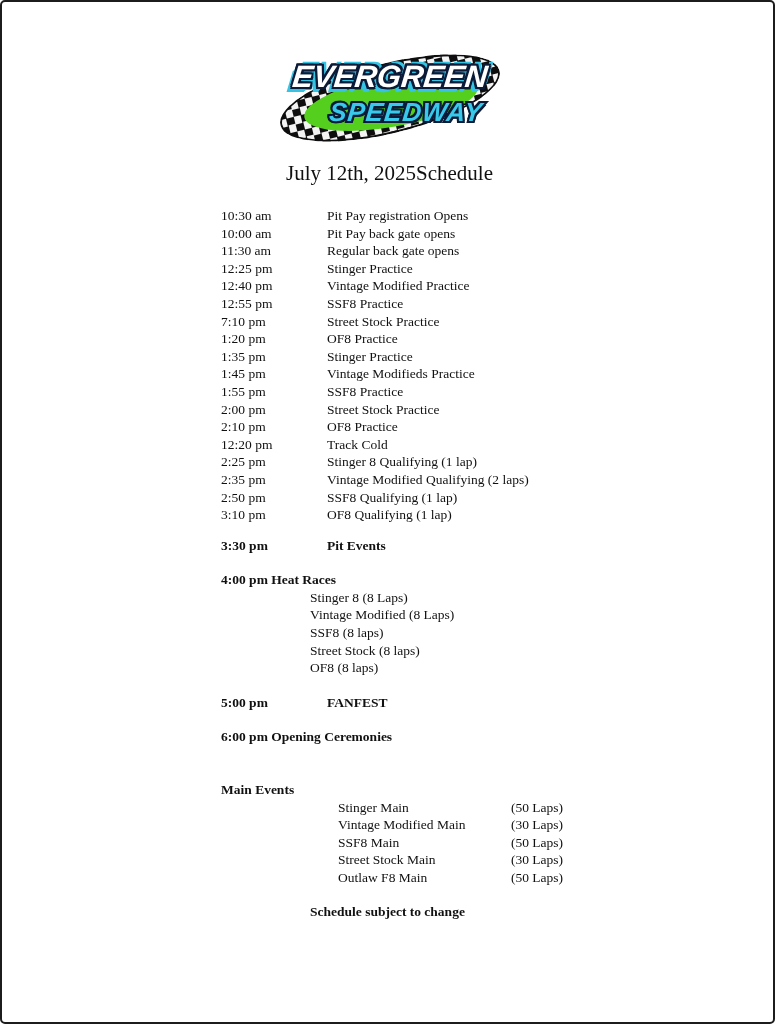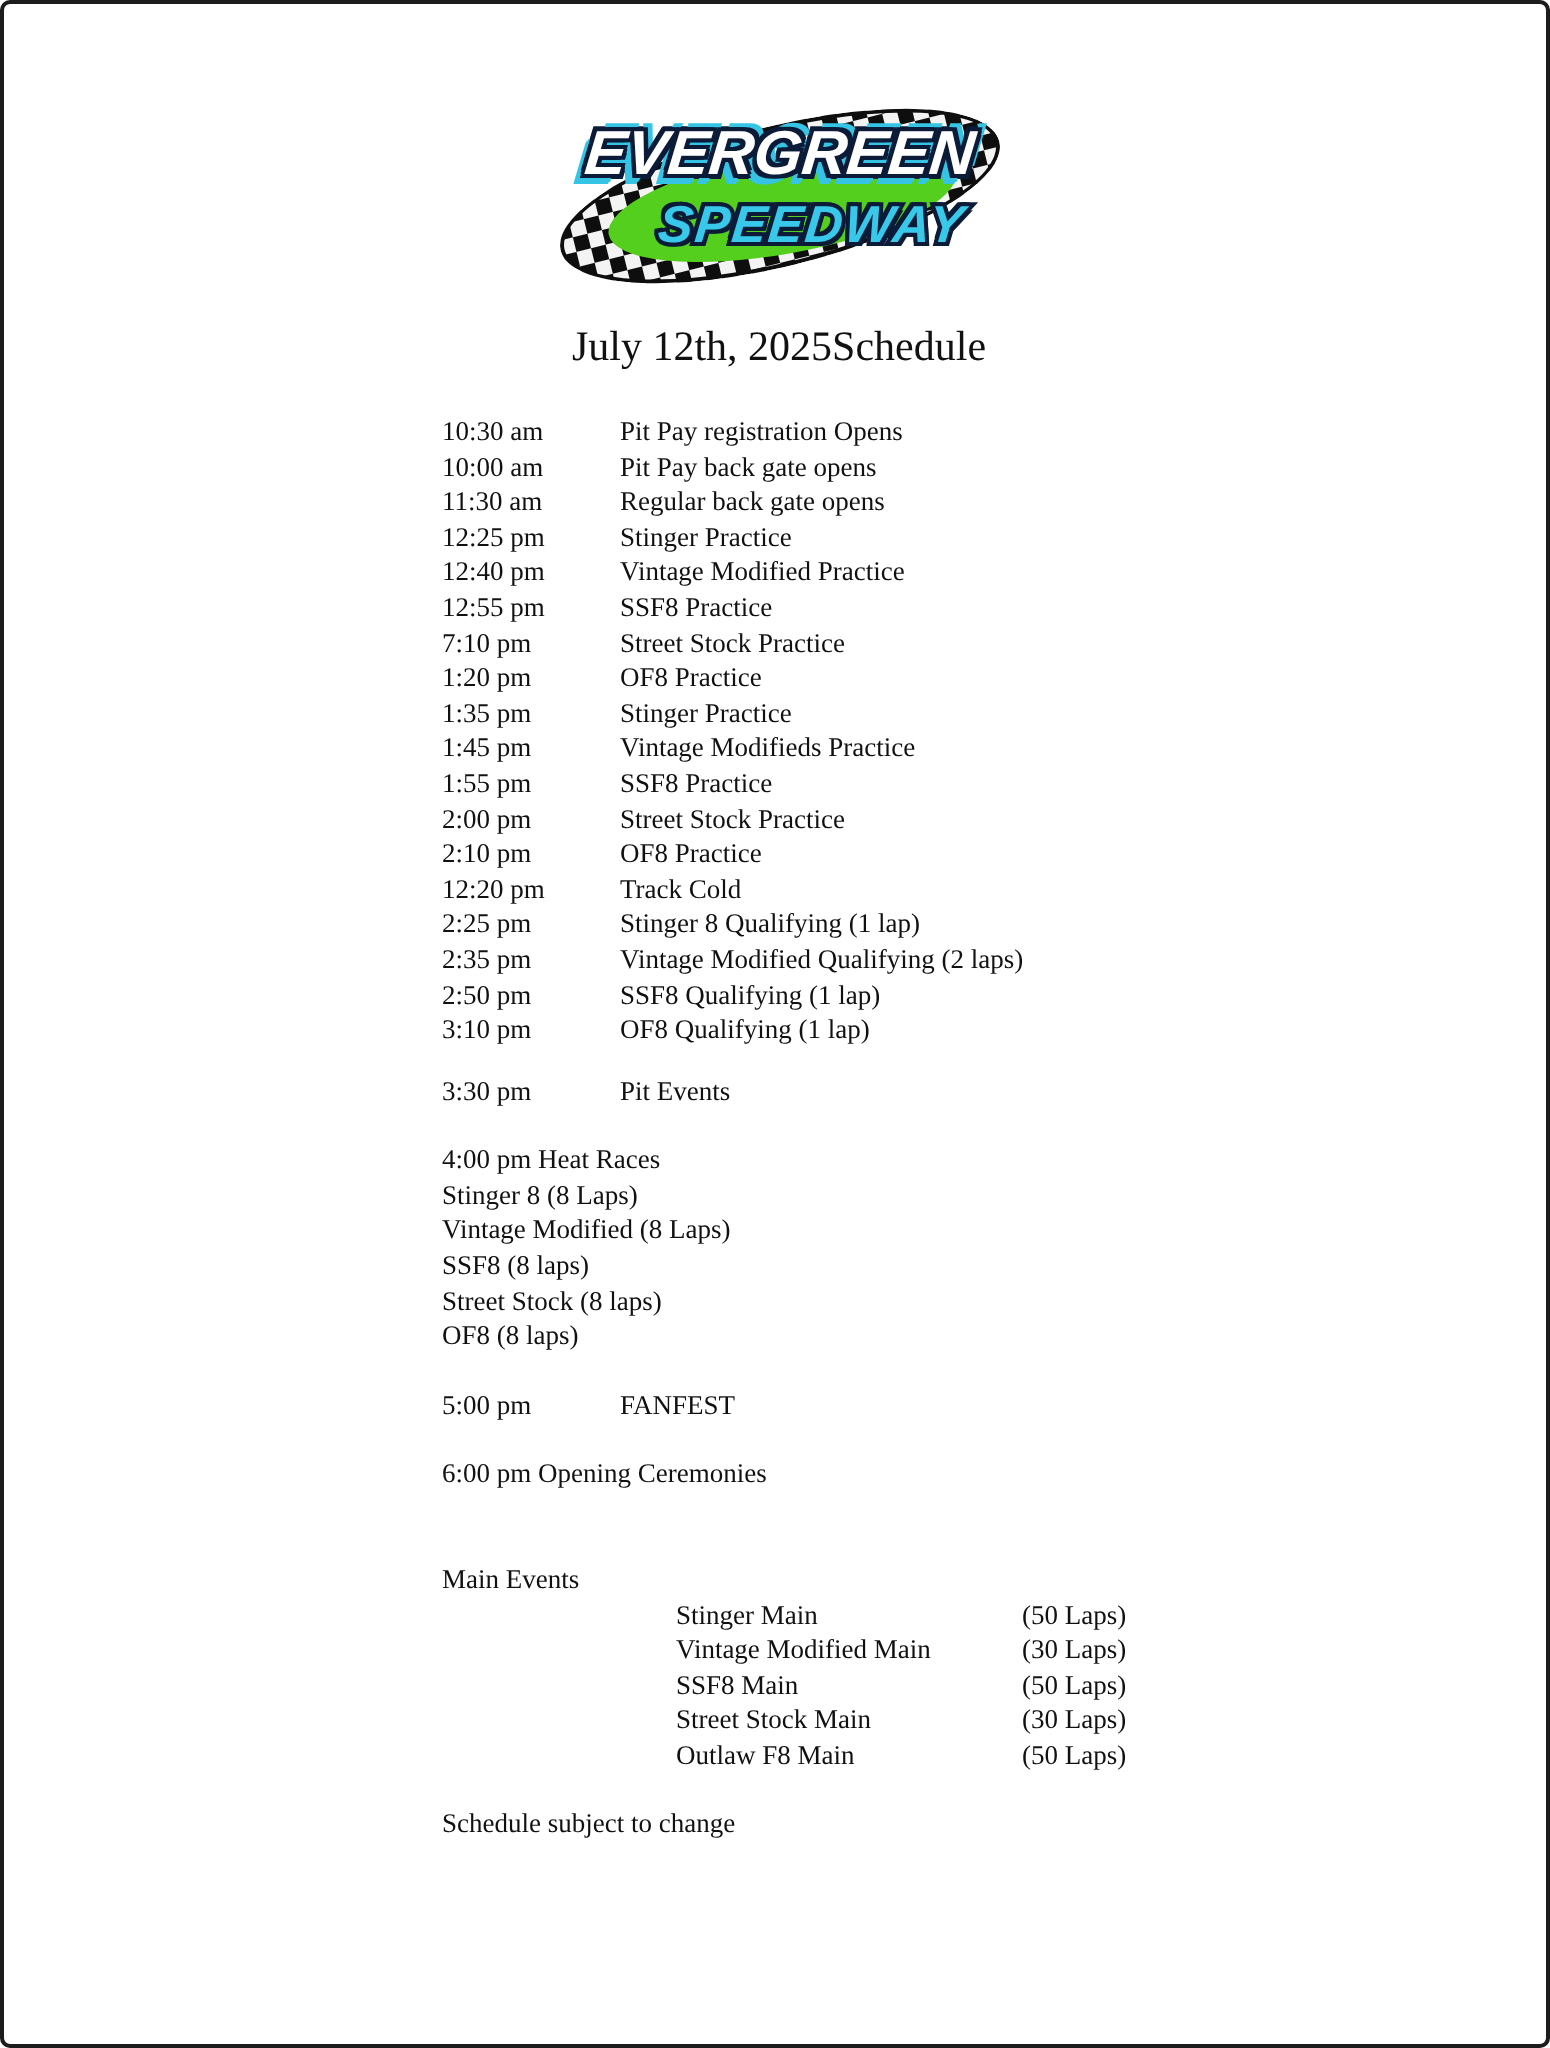--- a/index.html
+++ b/index.html
@@ -65,24 +65,24 @@
   .doc-title {
     position: absolute; left: 0; top: 159px; width: 775px;
     text-align: center; font-size: 21px;
   }
 
   
   .content {
     position: absolute; left: 219px; top: 205px; width: 440px;
     font-size: 13.5px; line-height: 17.6px;
   }
-  .row { display: flex; }
+  .row { display: flex; gap: 17px; }
   .row .time { flex: 0 0 89px; width: 89px; }
-  .bold { font-weight: normal; }
-  .indent { }
+  .bold { font-weight: bold; }
+  .indent { margin-left: 89px; }
   .me-row { display: flex; margin-left: 117px; }
   .me-name { flex: 0 0 173px; width: 173px; }
   .sp13 { height: 13px; } .sp16 { height: 16px; }
   .sp17 { height: 17px; } .sp35 { height: 35px; }
 </style>
 </head>
 <body>
 
 <div class="page">
 

